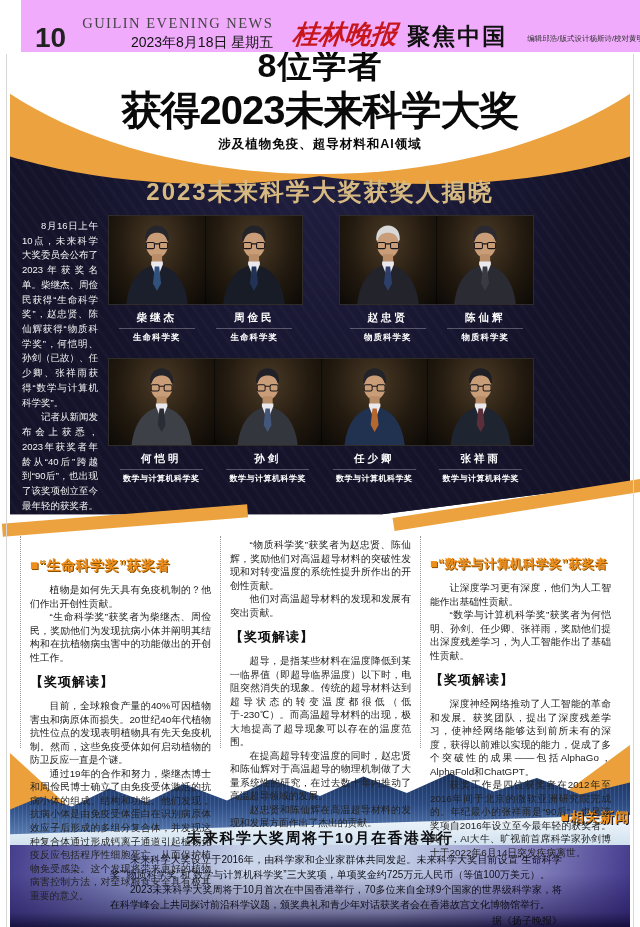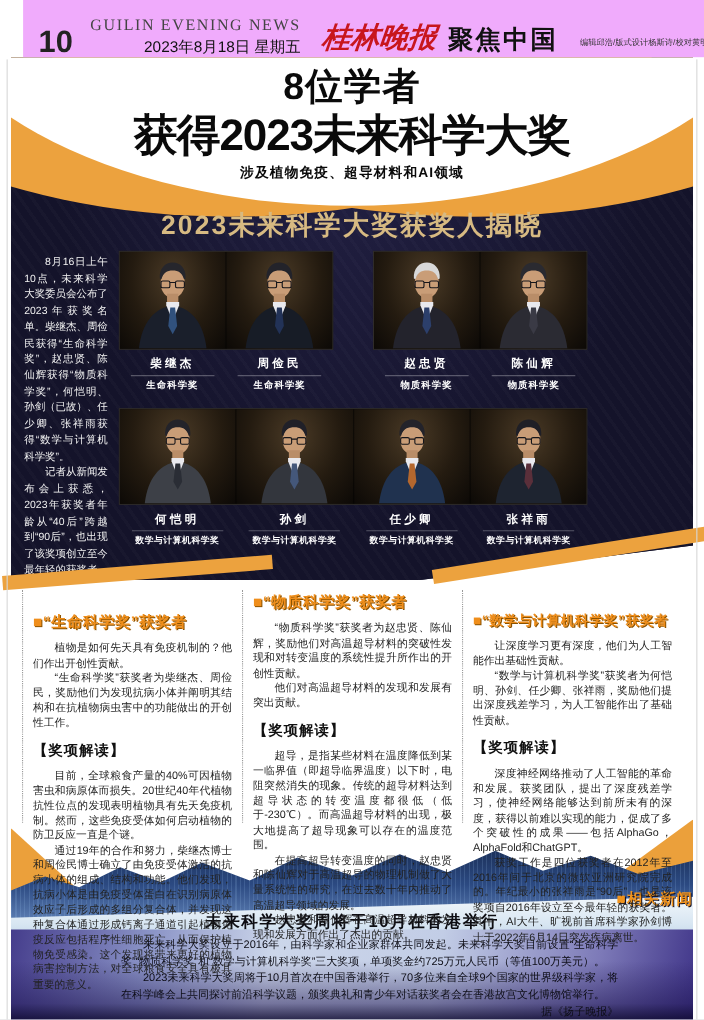--- a/index.html
+++ b/index.html
@@ -14,21 +14,21 @@
   .hdr .pageno { font-size:28px; font-weight:bold; color:#222; margin-left:14px; line-height:1; }
   .hdr .mast { margin-left:16px; text-align:right; }
   .hdr .mast .en { font-family:"Liberation Serif", serif; font-size:14.5px; letter-spacing:1.5px; color:#444; white-space:nowrap; }
   .hdr .mast .date { font-size:14px; font-weight:normal; color:#111; margin-top:2px; }
   .vdiv { width:1px; height:30px; background:#aaa; margin:0 10px; }
   .hdr .logo { font-family:"Liberation Serif", serif; font-style:italic; font-weight:bold; font-size:26px; color:#c8161d; white-space:nowrap; transform:skewX(-6deg); }
   .hdr .section { font-size:23px; font-weight:900; color:#111; margin-left:10px; letter-spacing:2px; white-space:nowrap; }
   .hdr .credits { margin-left:auto; margin-right:12px; align-self:flex-end; padding-bottom:8px; font-size:7.5px; color:#333; white-space:nowrap; }
 
   
-  .poster { position:absolute; top:52px; left:10px; width:620px; height:480px; z-index:1;
+  .poster { position:absolute; top:39px; left:10px; width:620px; height:480px; z-index:1;
     background-image:
       repeating-linear-gradient(55deg, rgba(255,255,255,0.02) 0 3px, rgba(255,255,255,0) 3px 9px),
       radial-gradient(ellipse at 50% 12%, #232145 0%, #14132a 62%);
     background-color:#14132a;
     clip-path:polygon(0 0, 100% 0, 100% 92.5%, 60% 99%, 0 99%);
     padding-left:28px;
   }
   .topdeco { position:absolute; top:0; left:0; width:620px; height:150px; }
   .headline { position:absolute; top:4px; left:0; width:620px; text-align:center; color:#0a0a0a; }
   .headline .h1 { font-size:34px; font-weight:900; letter-spacing:1px; }
@@ -265,21 +265,20 @@
   <div class="cols">
     <div class="col c1">
       <div class="colhead">■“生命科学奖”获奖者</div>
       <p>植物是如何先天具有免疫机制的？他们作出开创性贡献。</p>
       <p>“生命科学奖”获奖者为柴继杰、周俭民，奖励他们为发现抗病小体并阐明其结构和在抗植物病虫害中的功能做出的开创性工作。</p>
       <div class="subhead">【奖项解读】</div>
       <p>目前，全球粮食产量的40%可因植物害虫和病原体而损失。20世纪40年代植物抗性位点的发现表明植物具有先天免疫机制。然而，这些免疫受体如何启动植物的防卫反应一直是个谜。</p>
       <p>通过19年的合作和努力，柴继杰博士和周俭民博士确立了由免疫受体激活的抗病小体的组成、结构和功能。他们发现，抗病小体是由免疫受体蛋白在识别病原体效应子后形成的多组分复合体，并发现这种复合体通过形成钙离子通道引起植物免疫反应包括程序性细胞死亡，从而保护植物免受感染。这个发现将带来更好的植物病害控制方法，对全球粮食安全具有极其重要的意义。</p>
     </div>
     <div class="col c2">
-      <div class="colhead">■“物质科学奖”获奖者</div>
       <p>“物质科学奖”获奖者为赵忠贤、陈仙辉，奖励他们对高温超导材料的突破性发现和对转变温度的系统性提升所作出的开创性贡献。</p>
       <p>他们对高温超导材料的发现和发展有突出贡献。</p>
       <div class="subhead">【奖项解读】</div>
       <p>超导，是指某些材料在温度降低到某一临界值（即超导临界温度）以下时，电阻突然消失的现象。传统的超导材料达到超导状态的转变温度都很低（低于-230℃）。而高温超导材料的出现，极大地提高了超导现象可以存在的温度范围。</p>
       <p>在提高超导转变温度的同时，赵忠贤和陈仙辉对于高温超导的物理机制做了大量系统性的研究，在过去数十年内推动了高温超导领域的发展。</p>
       <p>赵忠贤和陈仙辉在高温超导材料的发现和发展方面作出了杰出的贡献。</p>
     </div>
     <div class="col c3">
       <div class="colhead">■“数学与计算机科学奖”获奖者</div>
       <p>让深度学习更有深度，他们为人工智能作出基础性贡献。</p>

